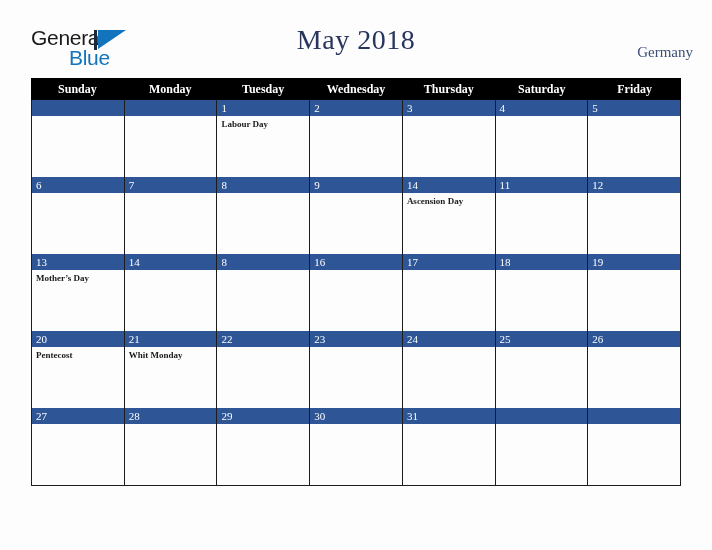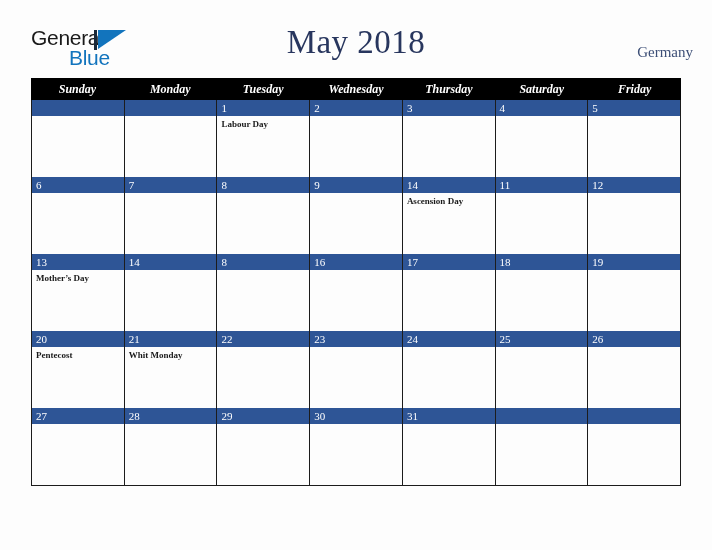--- a/index.html
+++ b/index.html
@@ -71,21 +71,21 @@
     color: #1274bd;
     letter-spacing: -0.3px;
     line-height: 22px;
   }
   .title {
     position: absolute;
     left: 0;
     top: 24px;
     width: 712px;
     text-align: center;
-    font-size: 33px;
+    font-size: 28px;
     color: #28365e;
     font-family: "Liberation Serif", serif;
     letter-spacing: 0.5px;
   }
   .country {
     position: absolute;
     right: 19px;
     top: 44px;
     font-size: 15px;
     color: #3d4f77;
@@ -97,21 +97,20 @@
     position: absolute;
     left: 31px;
     top: 78px;
     width: 650px;
   }
   .dow-row {
     display: flex;
     width: 650px;
     height: 22px;
     background: #000000;
-    font-style: italic;
   }
   .dow {
     flex: 1 1 0;
     color: #ffffff;
     font-size: 12px;
     font-weight: bold;
     text-align: center;
     line-height: 22px;
     font-family: "Liberation Serif", serif;
   }

